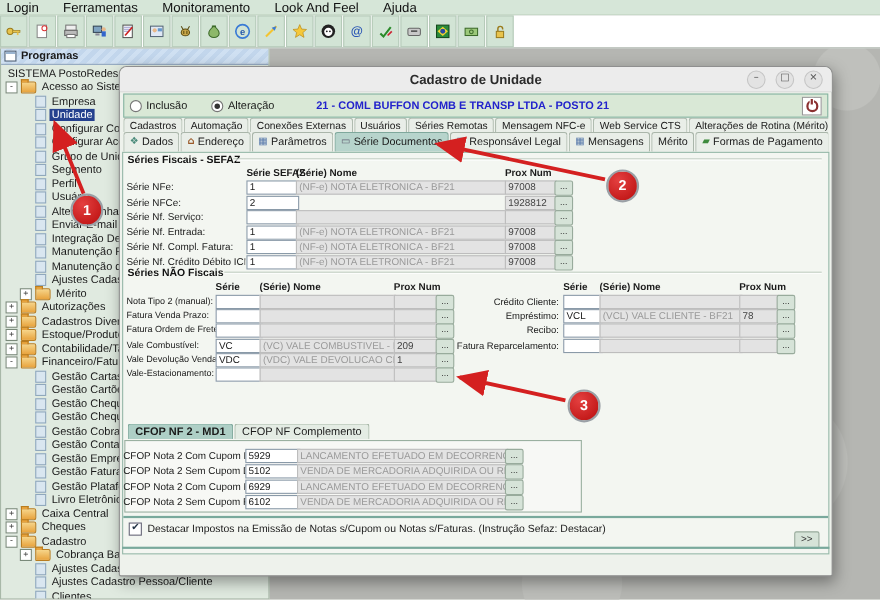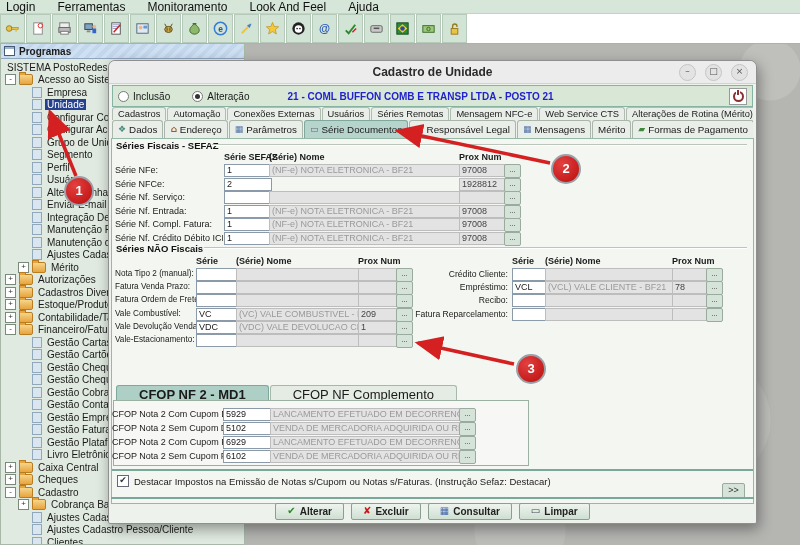--- a/index.html
+++ b/index.html
@@ -112,21 +112,21 @@
   .nl .serie{left:84px;width:37px}
   .nl .nome{left:124px;width:118px}
   .nl .prox{left:246px;width:34px}
   .nl .dots{left:284px}
   .nr .rlabel{left:236px;width:160px;text-align:right;font-size:8.6px}
   .nr .serie{left:400px;width:30px}
   .nr .nome{left:433px;width:124px}
   .nr .prox{left:560px;width:30px}
   .nr .dots{left:594px}
   .cfop-tabs{position:absolute;left:4px;top:246px;display:flex}
-  .cfop-tabs .tab{font-size:13px;padding:1px 22px;background:#e4ece4;border:1px solid #a8b8a8;border-bottom:none;
+  .cfop-tabs .tab{font-size:10px;padding:1px 6px;background:#e4ece4;border:1px solid #a8b8a8;border-bottom:none;
     border-radius:3px 3px 0 0;margin-right:1px;white-space:nowrap}
   .cfop-tabs .tab.active{background:#aecfc6;font-weight:bold;border-color:#7fa89c}
   .cfop-box{position:absolute;left:1px;top:261px;width:414px;height:64px;border:1px solid #9ab0a0;background:#f7f8f5}
   .cfop-rows{left:0;top:269px}
   .cfop-rows .code{left:111px;width:44px}
   .cfop-rows .desc{left:158px;width:186px}
   .cfop-rows .dots{left:347px}
   .teal{position:absolute;height:2px;background:#79a99c}
   .chk-row{position:absolute;left:5px;top:336px;display:flex;align-items:center;gap:5px;font-size:9.5px}
   .chk{width:10px;height:10px;background:#fff;border:1px solid #667;font-size:9px;line-height:9px;
@@ -798,42 +798,20 @@
     <div class="teal" style="left:0;right:0;top:330px"></div>
     <div class="chk-row">
       <span class="chk checked"></span>
       <span>Destacar Impostos na Emissão de Notas s/Cupom ou Notas s/Faturas. (Instrução Sefaz: Destacar)</span>
     </div>
     <span class="more-btn">&gt;&gt;</span>
   </div>
 
   <div class="teal" style="left:2px;right:2px;bottom:24px;position:absolute"></div>
 
-  <div class="footer">
-
-      <button class="fbtn icon-check">
-        <span class="bicon"></span>
-        <span>Alterar</span>
-      </button>
-
-      <button class="fbtn icon-xmark">
-        <span class="bicon"></span>
-        <span>Excluir</span>
-      </button>
-
-      <button class="fbtn icon-grid2">
-        <span class="bicon"></span>
-        <span>Consultar</span>
-      </button>
-
-      <button class="fbtn icon-window">
-        <span class="bicon"></span>
-        <span>Limpar</span>
-      </button>
-    </div>
 </div>
 
 <svg class="annot-svg" width="800" height="545">
   <defs>
     <marker id="ah" markerWidth="9" markerHeight="8" refX="7" refY="3.5" orient="auto">
       <path d="M0,0 L8,3.5 L0,7 z" fill="#d42020"></path>
     </marker>
   </defs>
   <line x1="76" y1="176" x2="50" y2="112" stroke="#d42020" stroke-width="3.5" marker-end="url(#ah)"></line>
   <line x1="550" y1="163" x2="398" y2="131" stroke="#d42020" stroke-width="3.5" marker-end="url(#ah)"></line>

